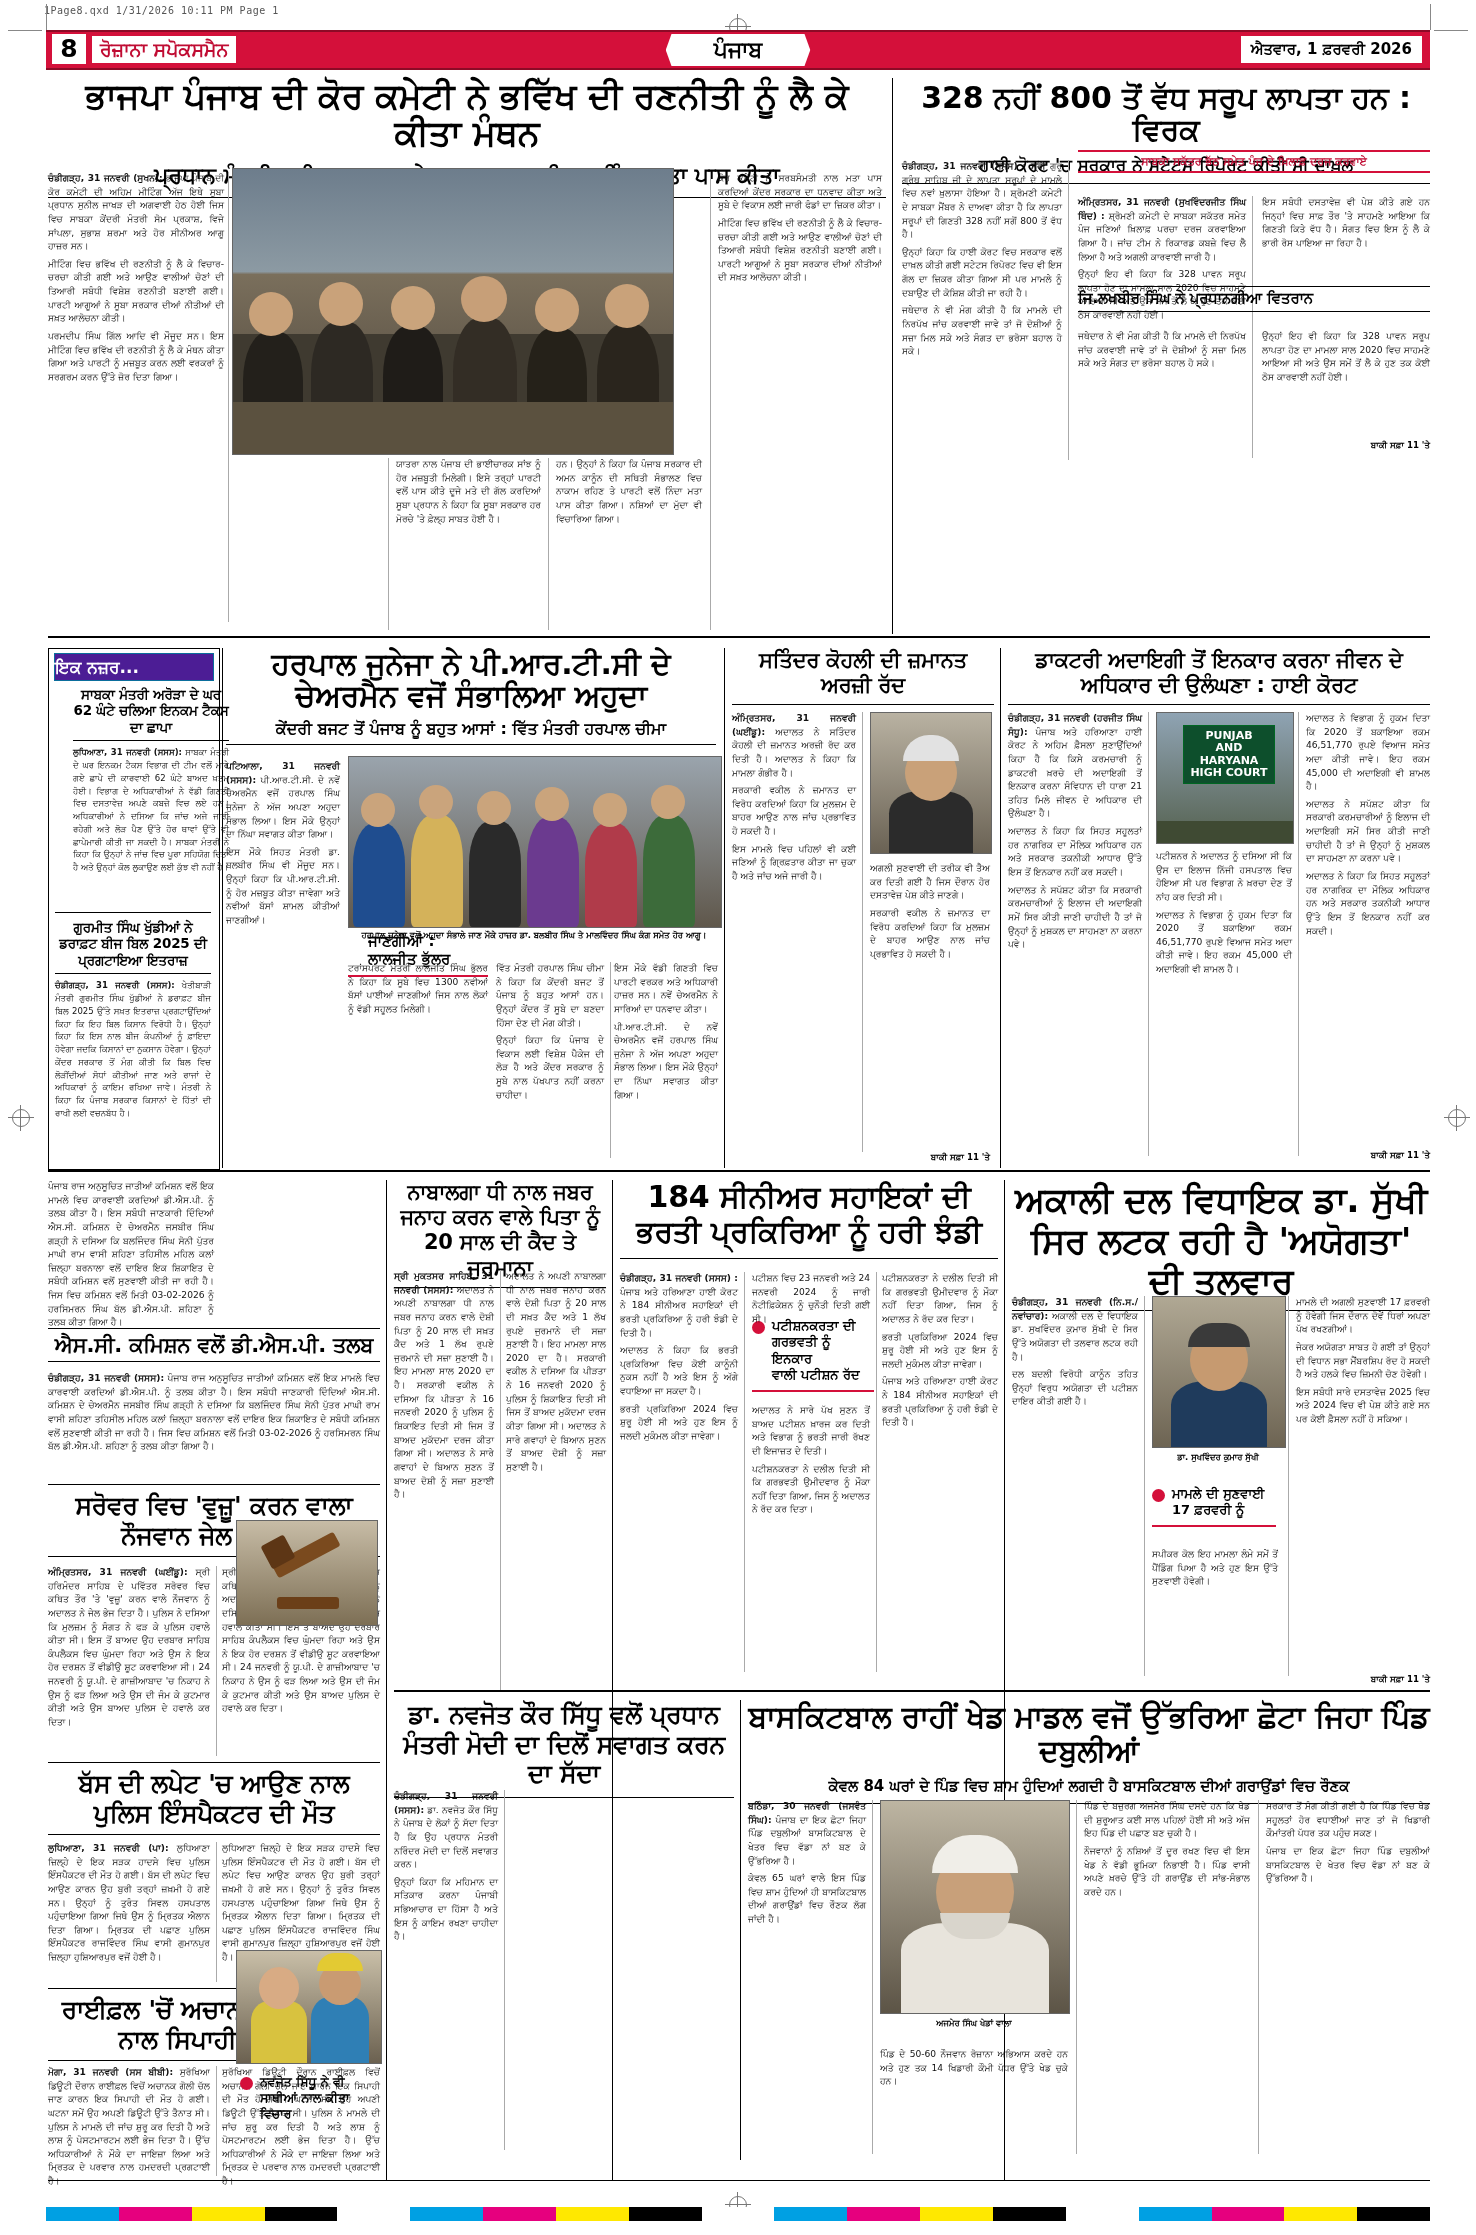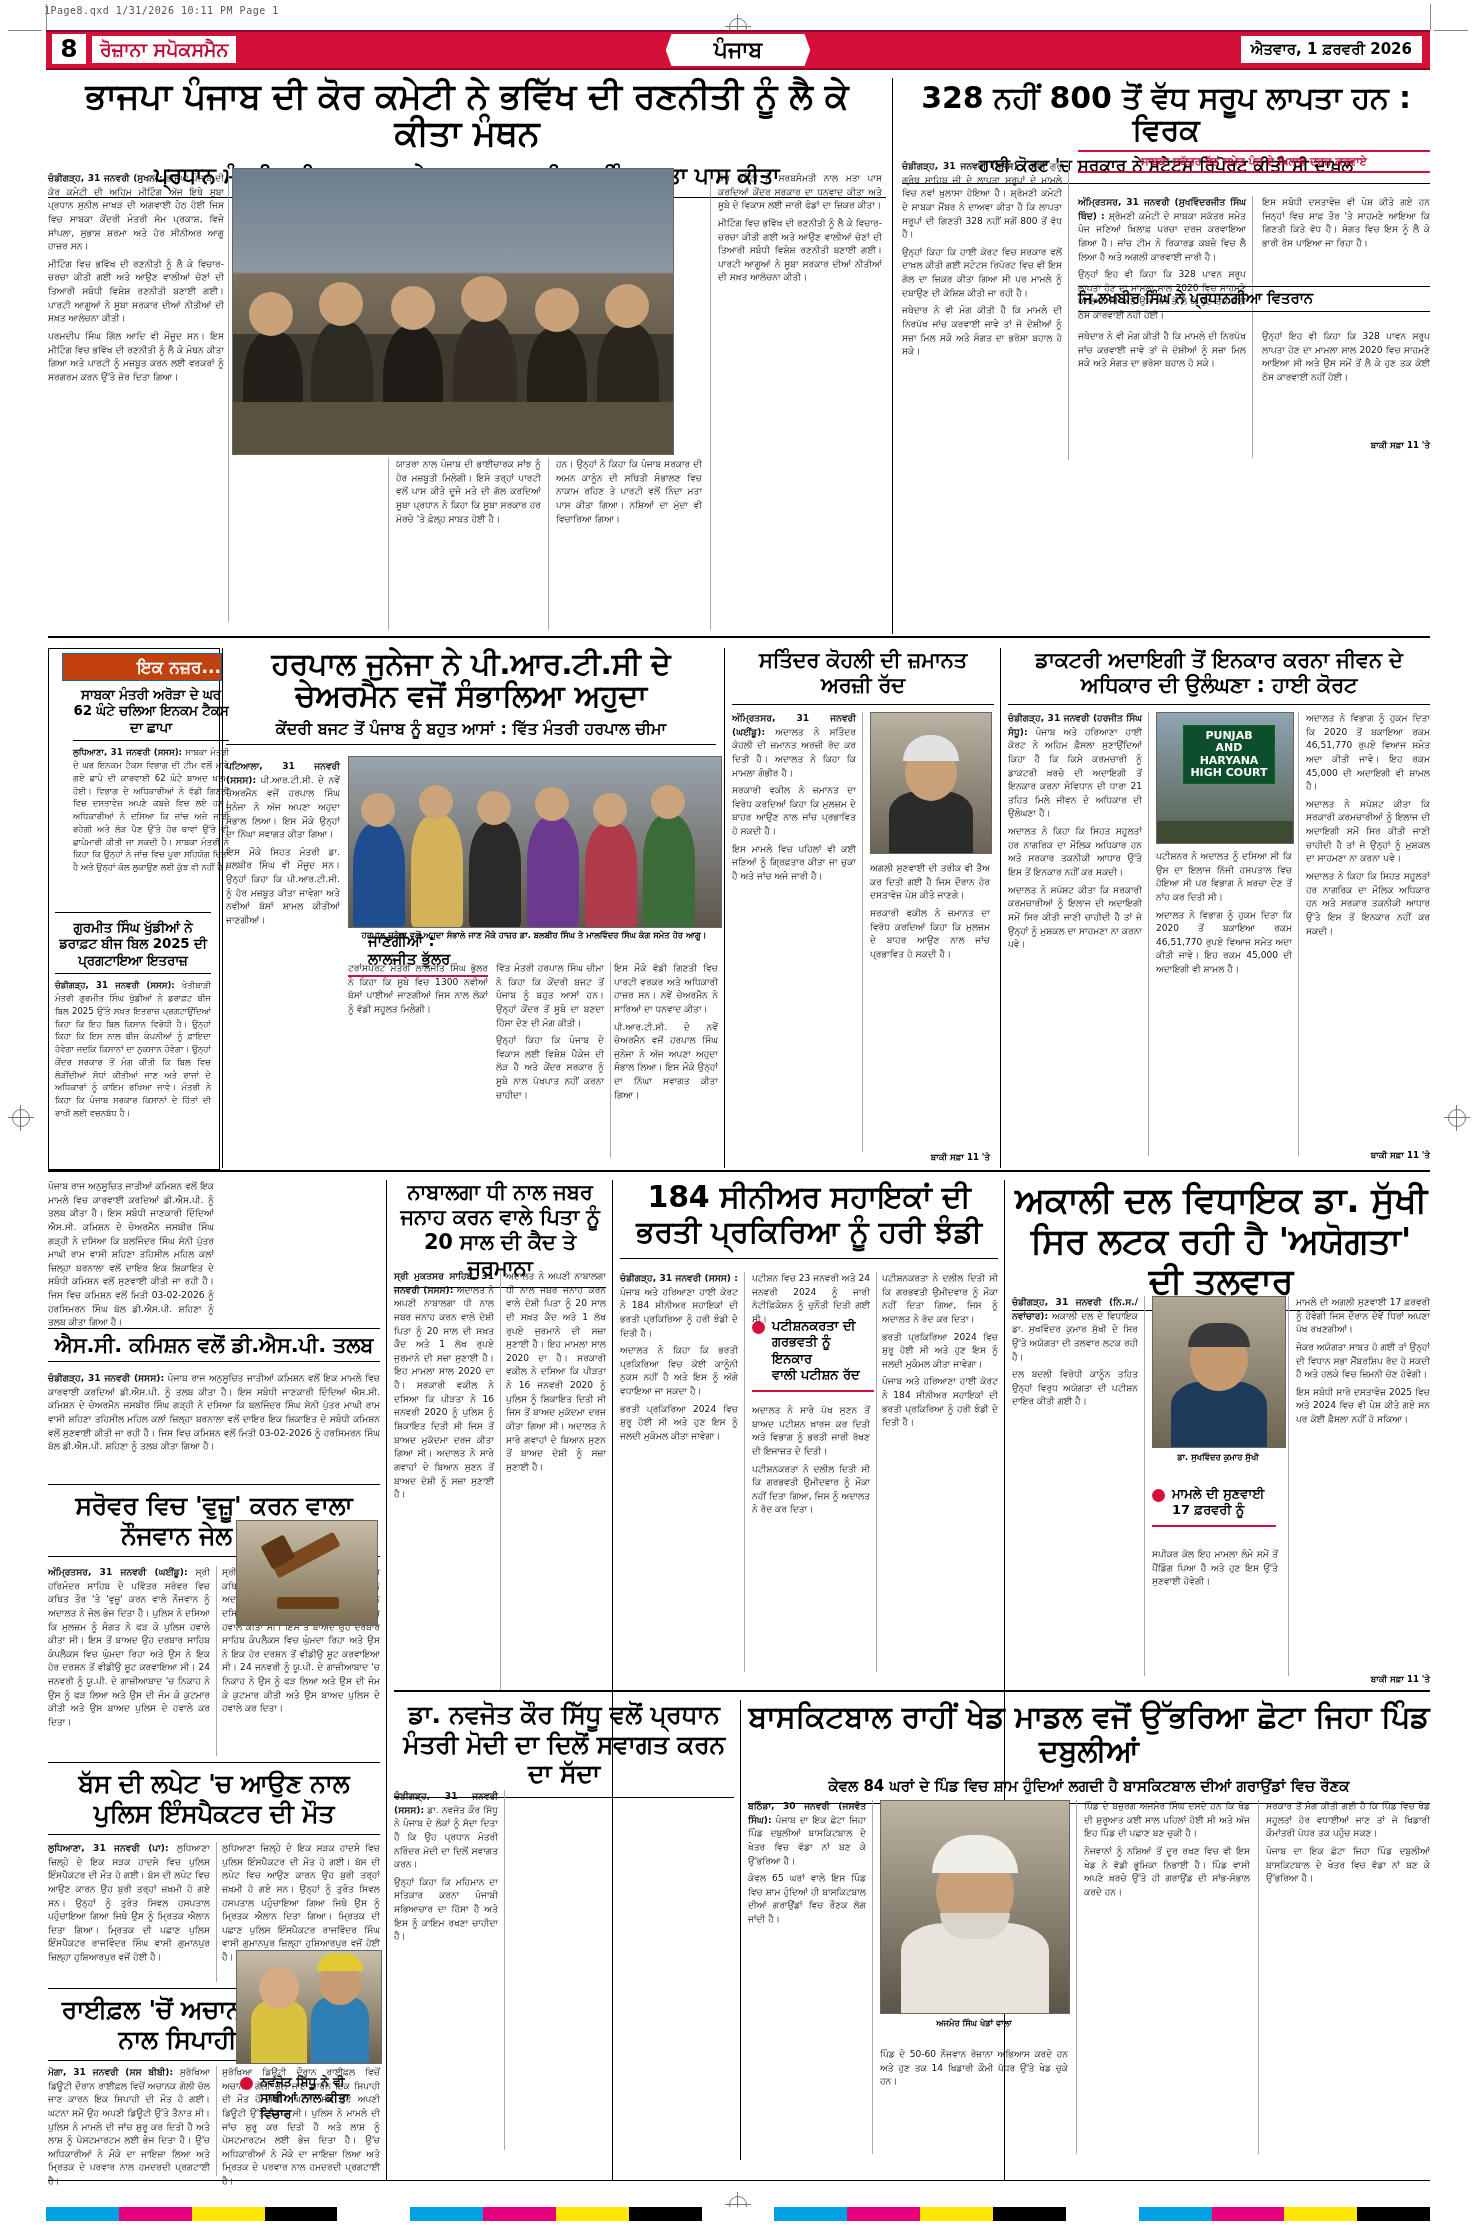--- a/index.html
+++ b/index.html
@@ -67,22 +67,22 @@
 
   .abs{position:absolute;}
 
   
   .photo{position:absolute;background:#b9b3a4;overflow:hidden;border:1px solid #666;}
   .photo .fig{position:absolute;bottom:0;border-radius:40% 40% 6% 6%;}
   .cap{font-size:8.4px;font-weight:bold;text-align:center;line-height:1.3;}
 
   
   .bluebox{
-    position:absolute;background:#c2410c;color:#fff;font-weight:bold;
-    text-align:right;font-size:17px;line-height:26px;border:1px solid #0b6e9c;margin-left:8px;
+    position:absolute;background:#4c1d95;color:#fff;font-weight:bold;
+    text-align:left;font-size:17px;line-height:26px;border:1px solid #0b6e9c;
   }
   
   .callout{position:absolute;}
   .callout .txt{font-weight:bold;font-size:15px;line-height:1.26;color:#000;}
   .dot{position:absolute;width:13px;height:13px;border-radius:50%;background:#d4103a;}
   .redrule{height:2px;background:#d4103a;width:100%;}
   .contd{font-size:8.6px;font-weight:bold;text-align:right;color:#000;}
 
   
   .colorbar{position:absolute;left:46px;bottom:14px;width:1384px;height:14px;display:flex;}

